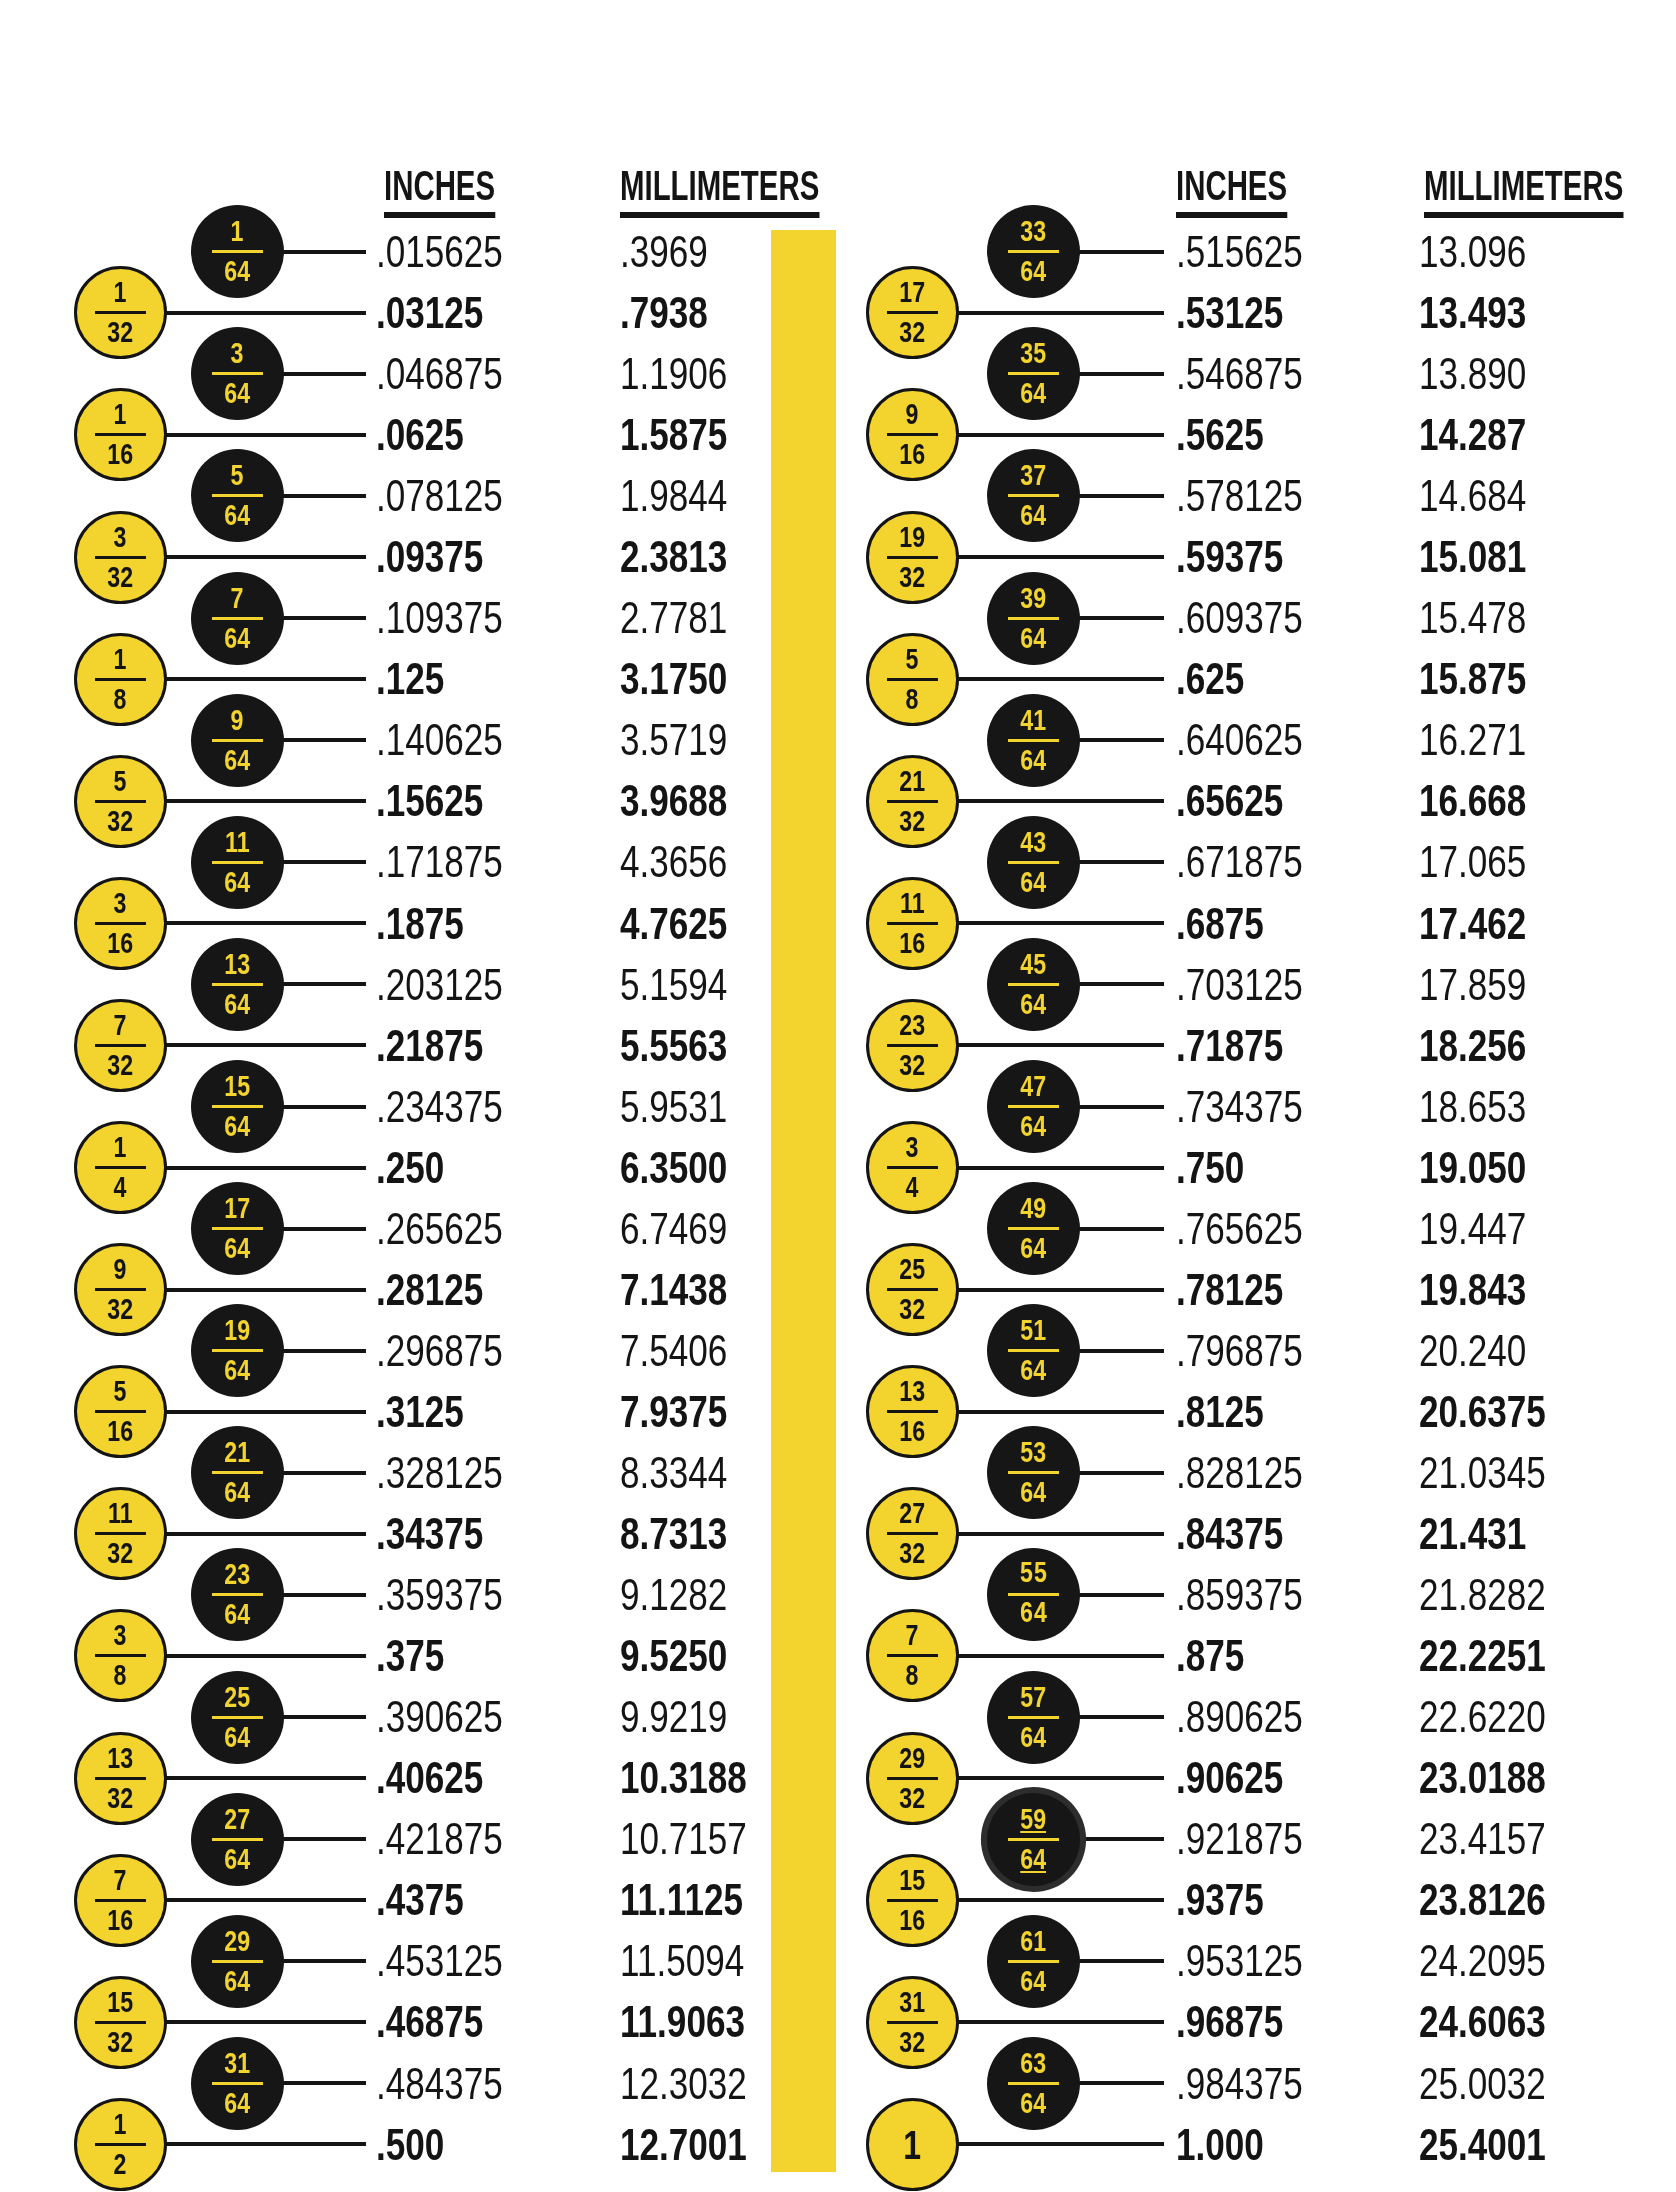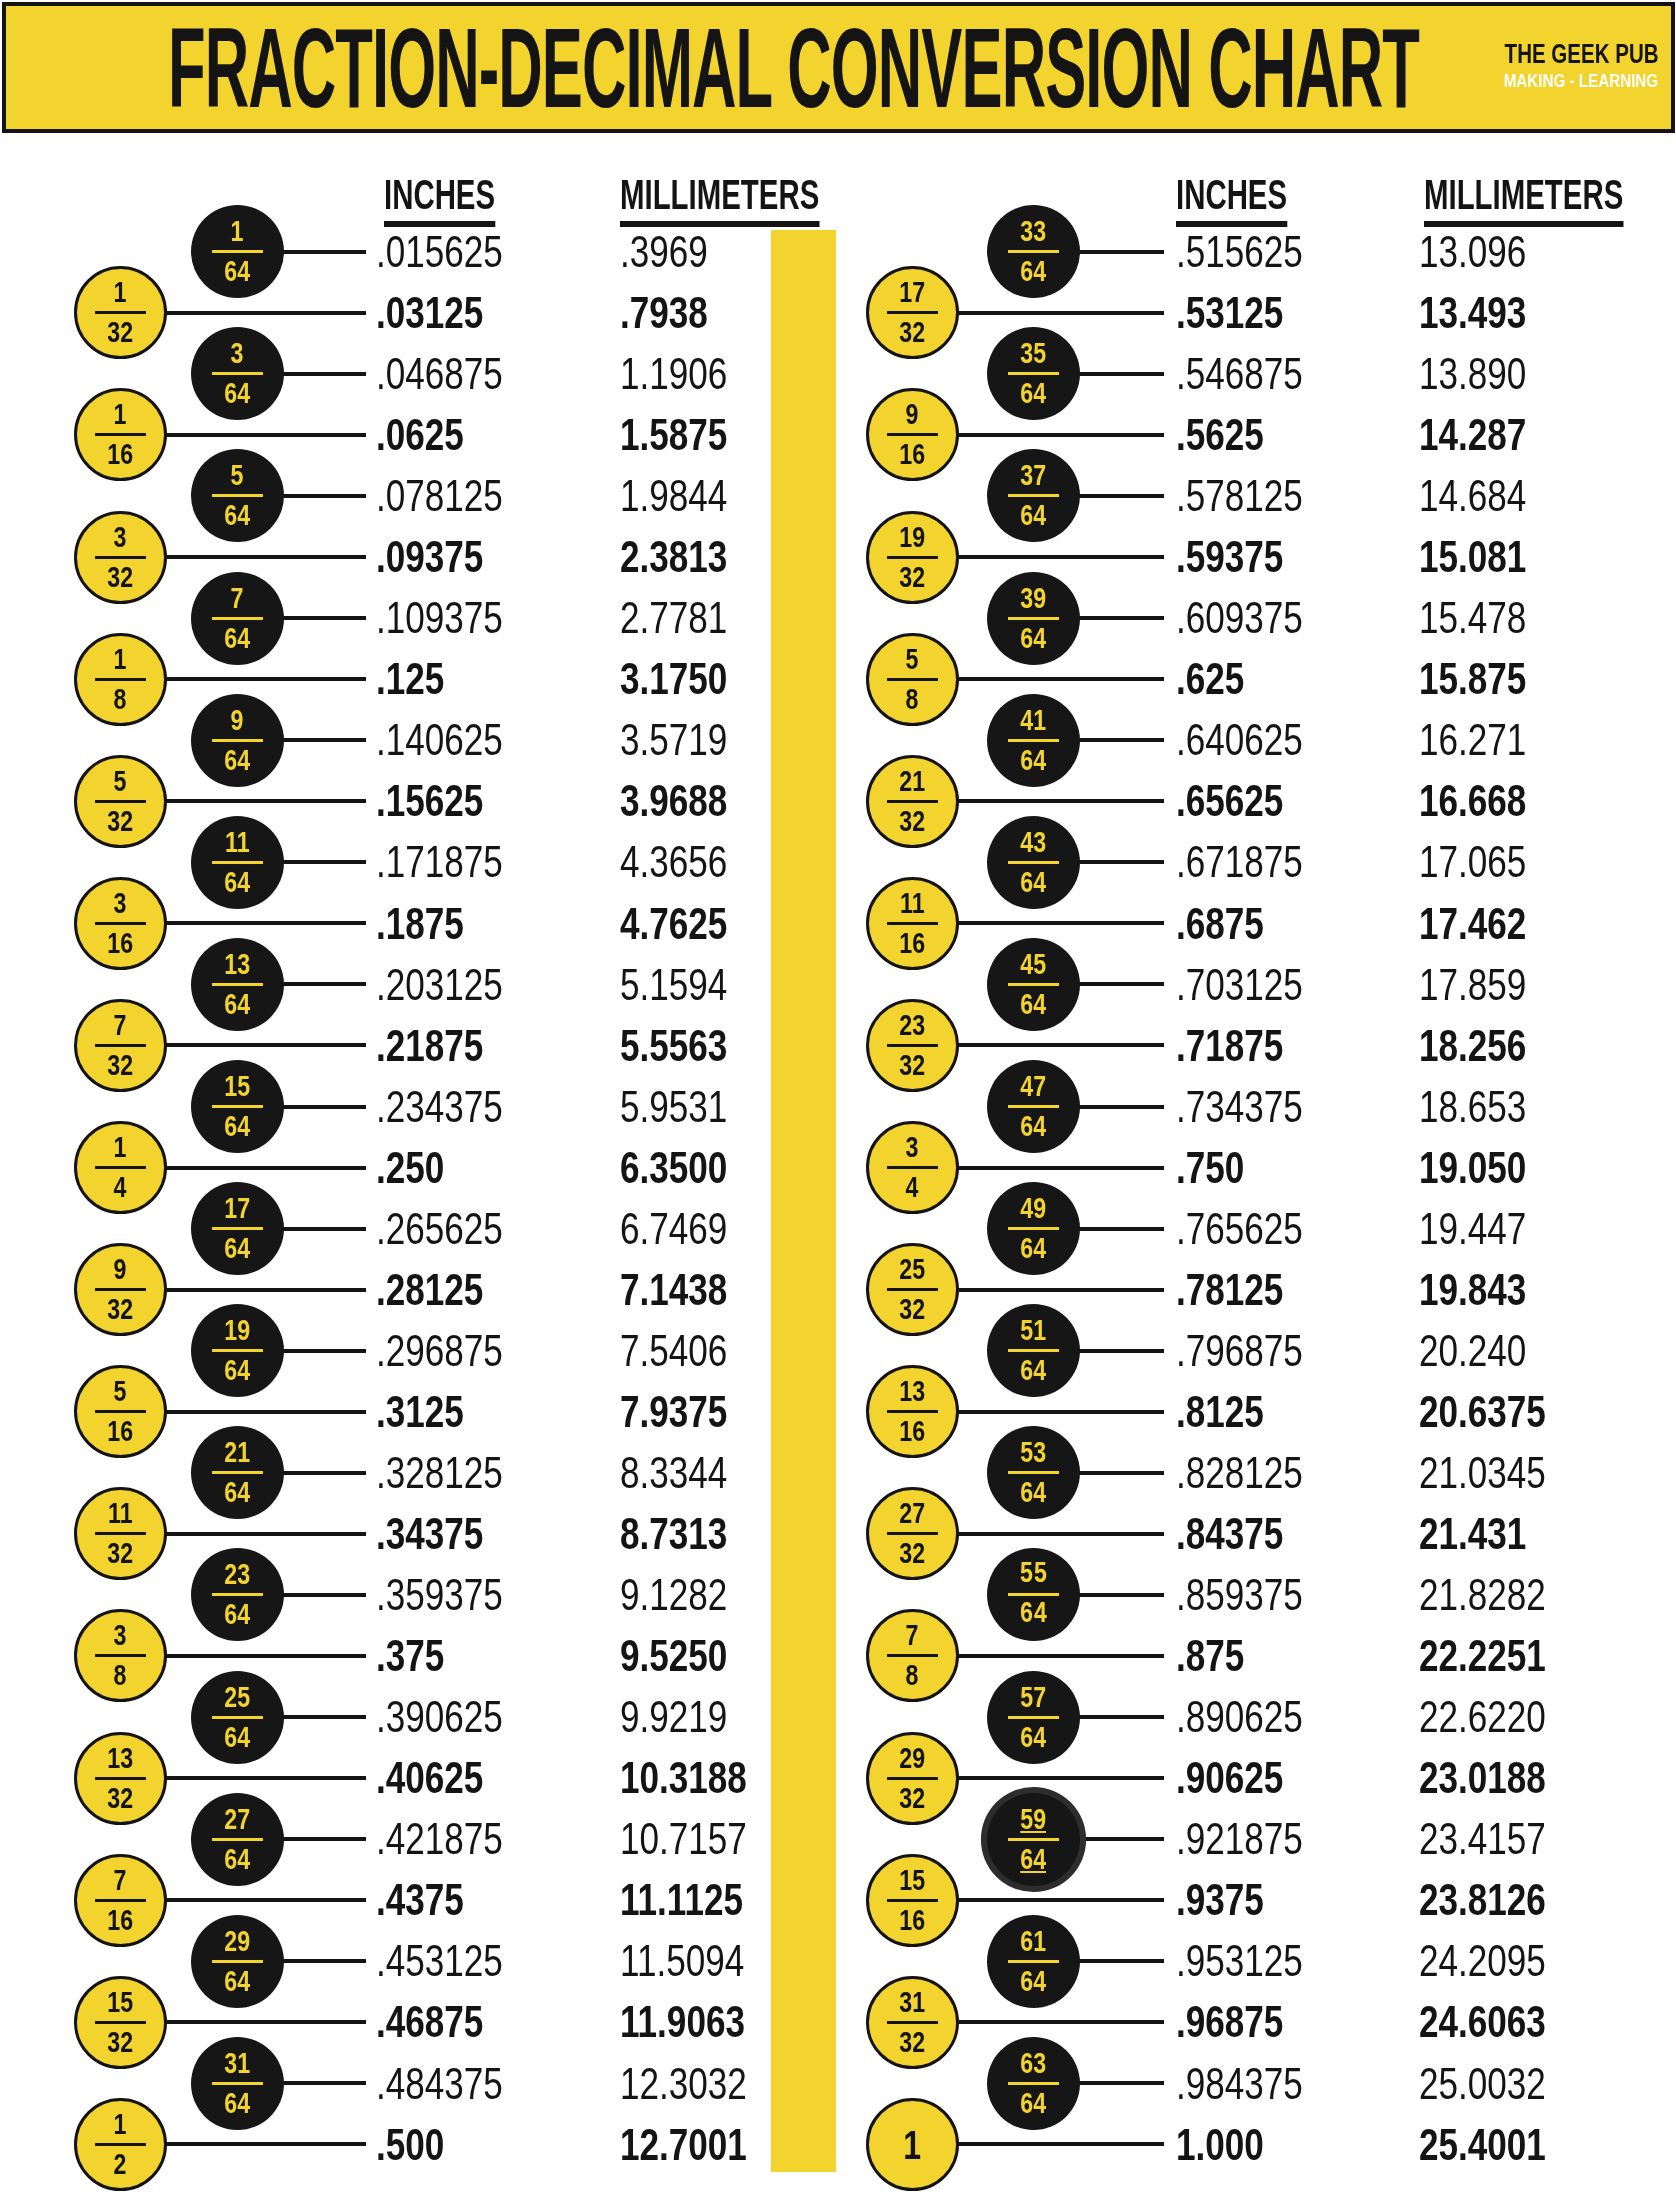--- a/index.html
+++ b/index.html
@@ -9,21 +9,21 @@
   .header{position:absolute;left:1.7px;top:1.7px;width:1665px;height:123px;
           background:#F3D42F;border:4.4px solid #141414;display:flex;align-items:center;}
   .title{display:inline-block;margin-left:162px;font-size:114px;font-weight:bold;color:#141414;
          letter-spacing:-1.7px;white-space:nowrap;transform:scaleX(0.54);transform-origin:left center;}
   .logo{position:absolute;right:12.2px;top:35px;text-align:right;}
   .logo-line1{display:inline-block;font-size:27px;font-weight:bold;color:#141414;white-space:nowrap;
               transform:scaleX(0.76);transform-origin:right center;line-height:1;}
   .logo-line2{display:inline-block;font-size:19px;font-weight:bold;color:#ffffff;white-space:nowrap;
               transform:scaleX(0.80);transform-origin:right center;line-height:1;margin-top:3.5px;}
   
-  .col-header{position:absolute;top:173px;}
+  .col-header{position:absolute;top:164px;}
   .col-header .hd{display:inline-block;font-size:42px;font-weight:bold;color:#141414;white-space:nowrap;
                   transform:scaleX(0.70);transform-origin:left center;
                   border-bottom:6.1px solid #141414;padding-bottom:4.4px;line-height:1.05;}
   
   .divider{position:absolute;left:771px;top:230px;width:65px;height:1942px;background:#F3D42F;}
   
   .cline{position:absolute;height:3.5px;background:#141414;}
   .circle{position:absolute;width:93px;height:93px;border-radius:50%;box-sizing:border-box;
           display:flex;flex-direction:column;align-items:center;justify-content:center;}
   .circle.yellow{background:#F3D42F;border:3.5px solid #141414;color:#141414;}
@@ -35,27 +35,20 @@
   .circle.whole .num{font-size:40px;}
   .val{position:absolute;font-size:45px;line-height:47px;color:#141414;white-space:nowrap;
        transform:scaleX(0.78);transform-origin:left center;}
   .val.bold{font-weight:bold;}
 </style>
 </head>
 <body>
 
 <div class="page">
 
-  <div class="header">
-    <span class="title">FRACTION-DECIMAL CONVERSION CHART</span>
-    <div class="logo">
-      <div><span class="logo-line1">THE GEEK PUB</span></div>
-      <div><span class="logo-line2">MAKING - LEARNING</span></div>
-    </div>
-  </div>
 
   <div class="col-header" style="left:384px">
     <span class="hd">INCHES</span>
   </div>
   <div class="col-header" style="left:620px">
     <span class="hd">MILLIMETERS</span>
   </div>
   <div class="col-header" style="left:1176px">
     <span class="hd">INCHES</span>
   </div>

